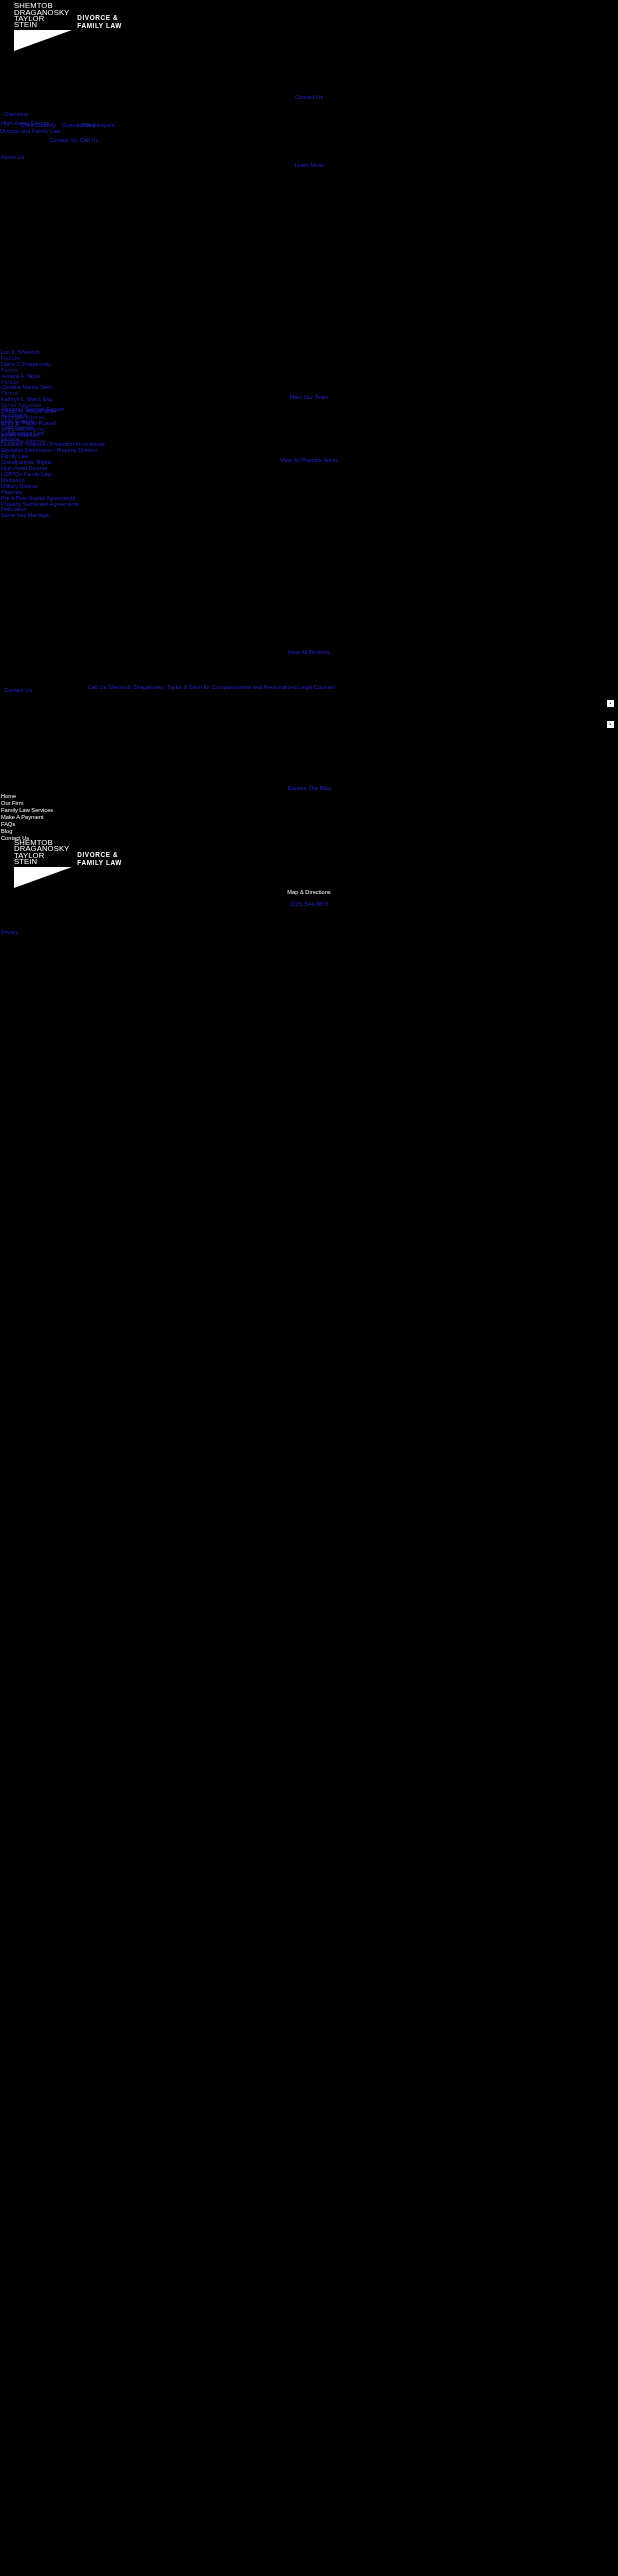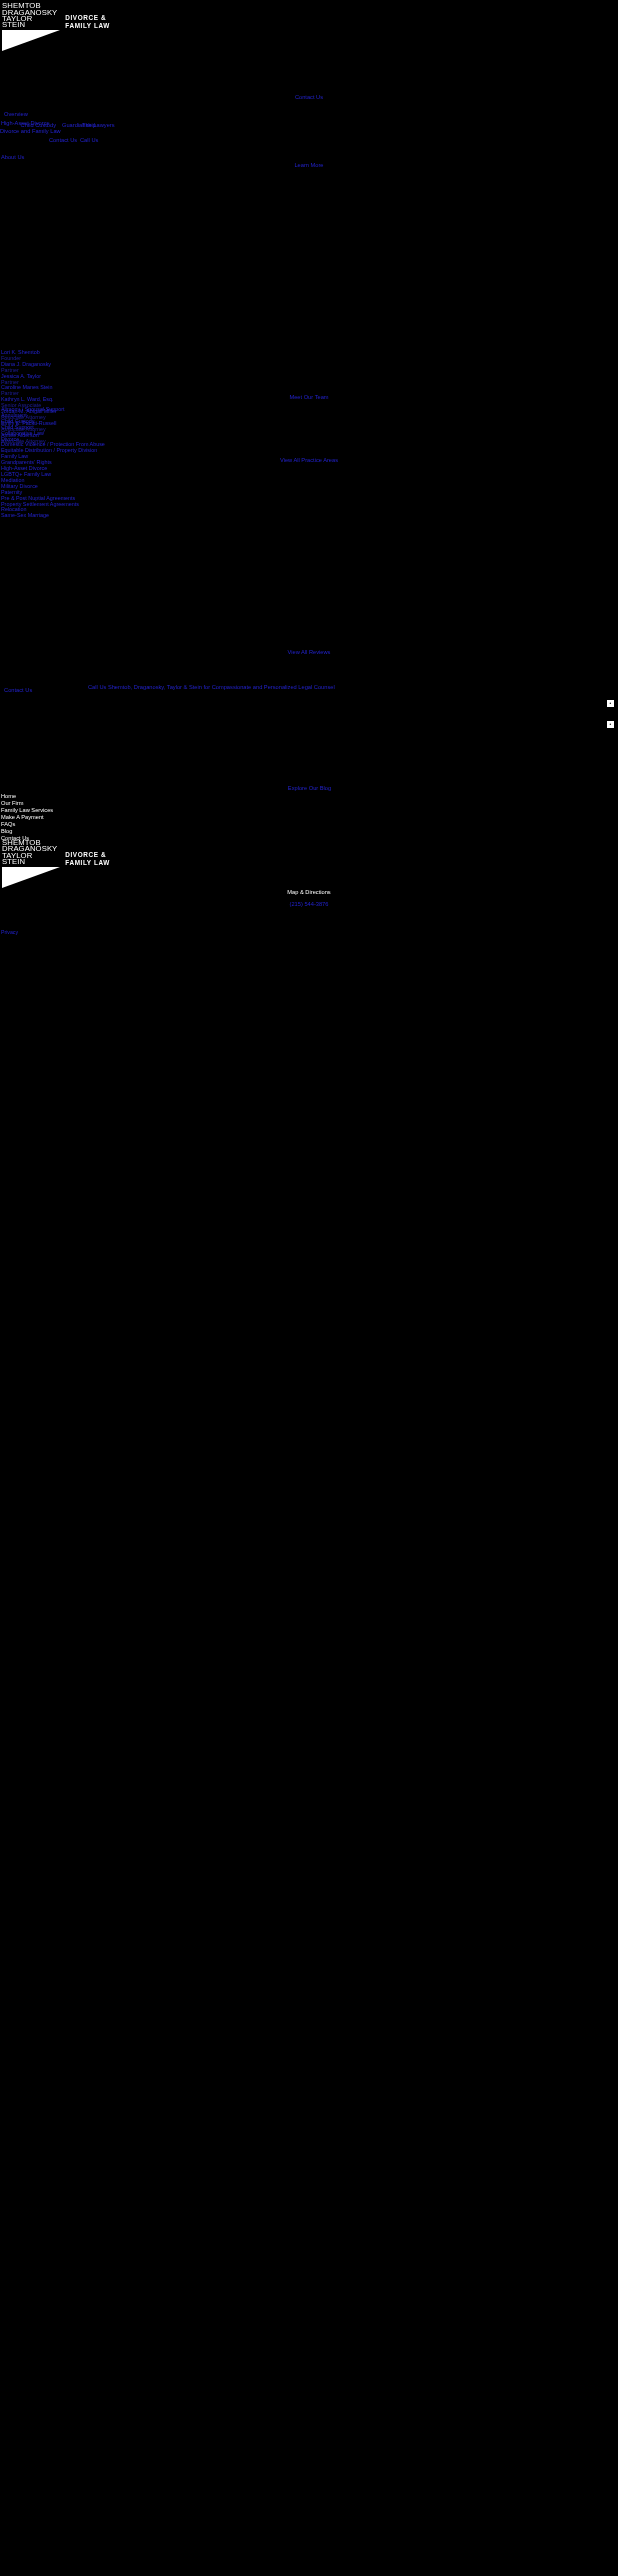--- a/index.html
+++ b/index.html
@@ -11,21 +11,21 @@
   }
   body { width: 618px; min-height: 2858px; position: relative; overflow-x: hidden; }
 
   
   .site-header {
     position: relative;
     height: 44px;
     padding: 3.1px 0 0 2.1px;
   }
   .logo-wrap { display: flex; align-items: flex-start; gap: 5.2px; }
-  .logo-mark { width: 58px; }
+  .logo-mark { width: 58px; margin-left: 12px; }
   .logo-words {
     font-family: "Liberation Sans", sans-serif;
     font-size: 7.7px;
     line-height: 6.4px;
     letter-spacing: 0.1px;
     font-weight: 400;
     color: #ffffff;
   }
   .logo-words div { white-space: nowrap; }
   .logo-shape {

